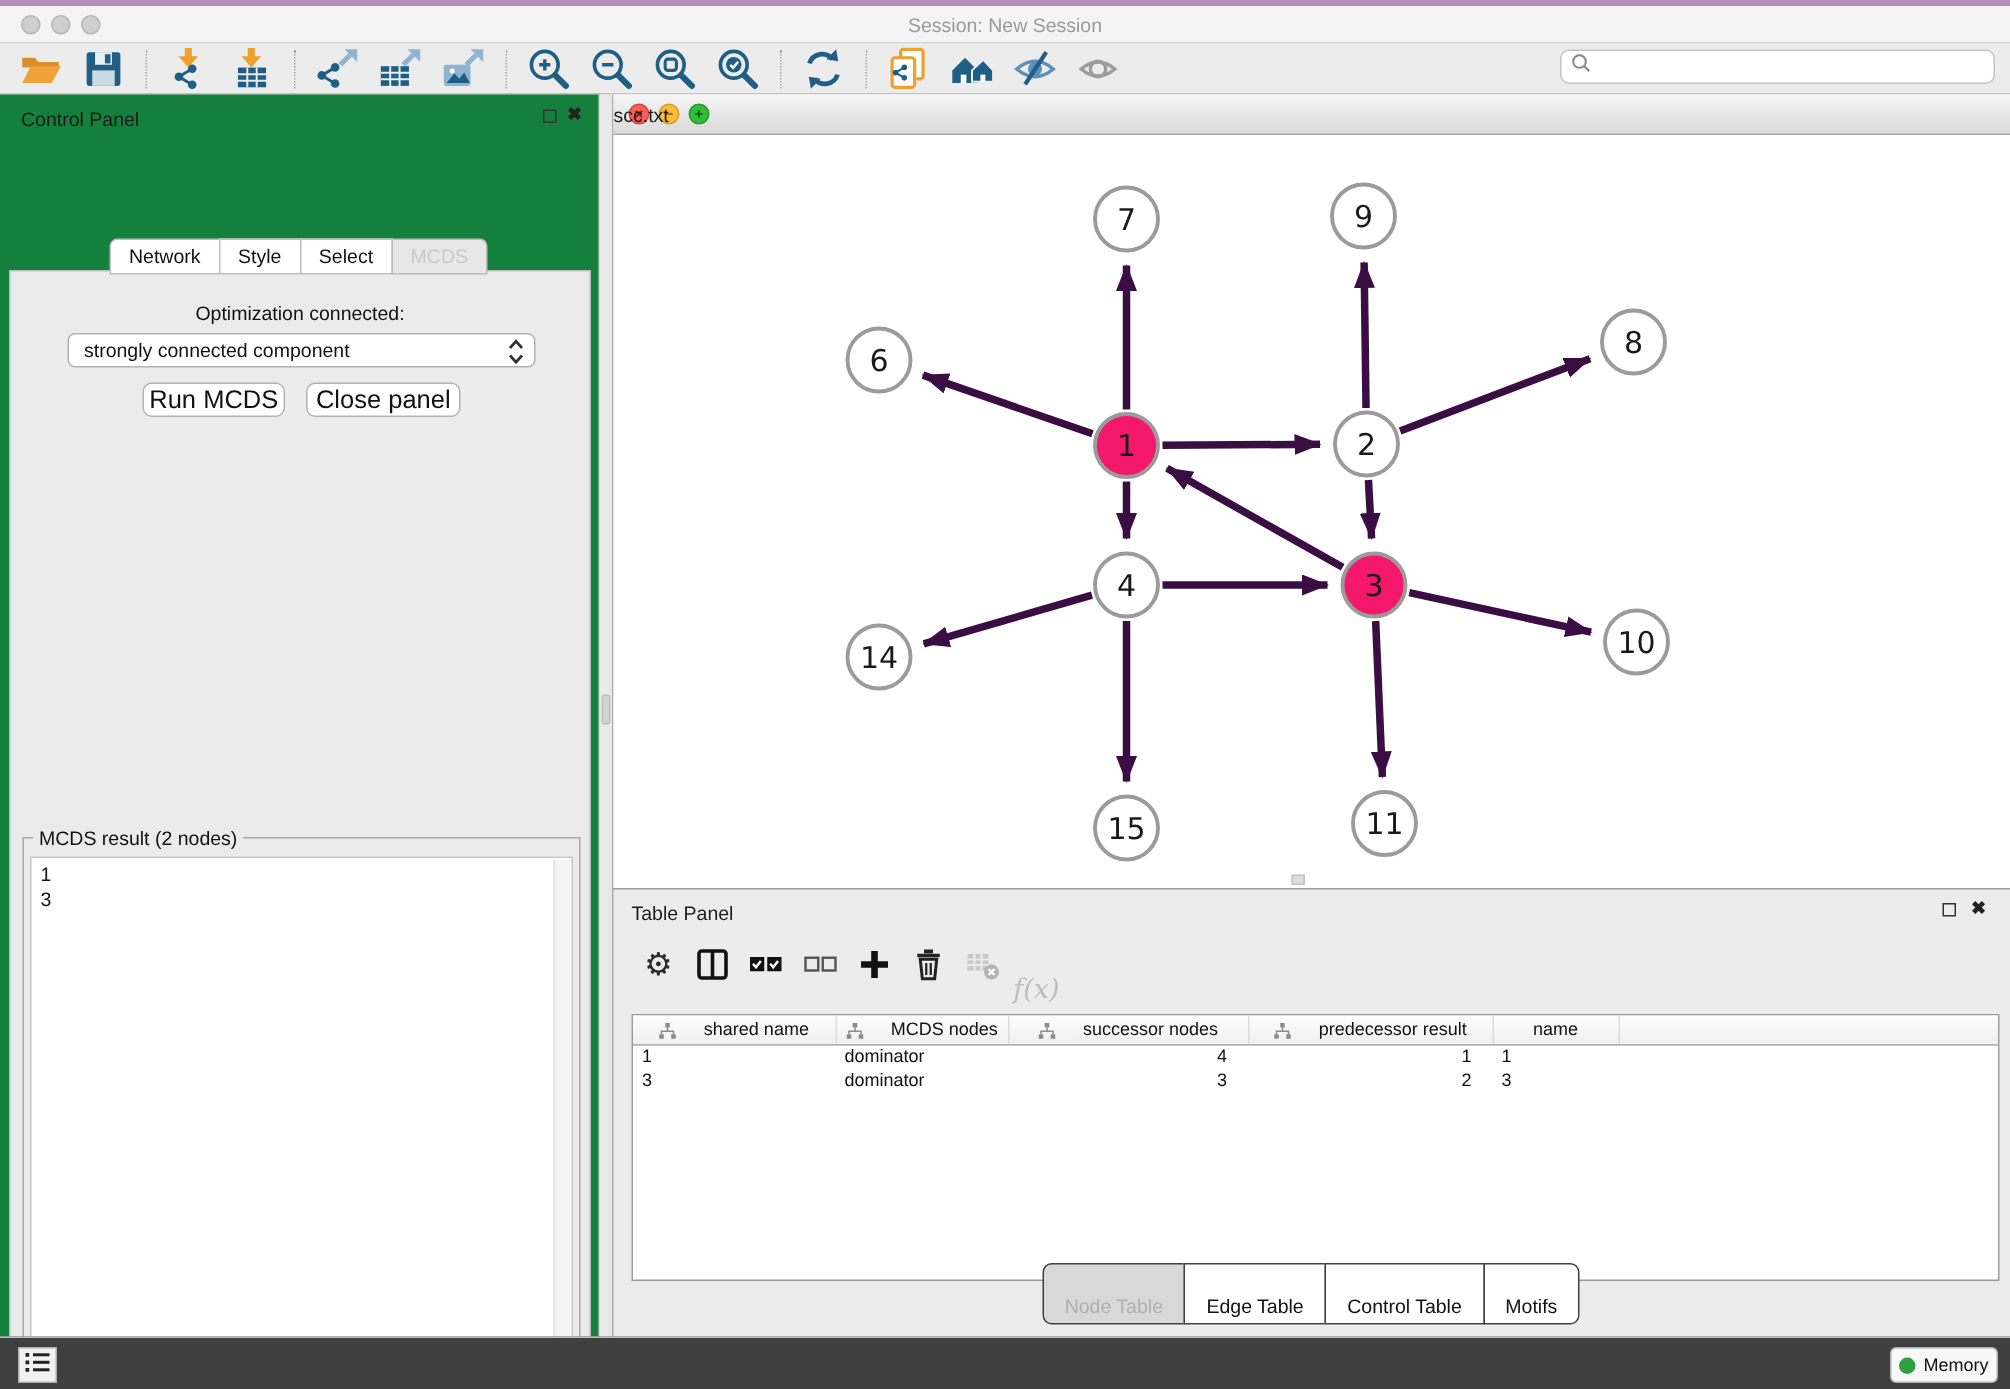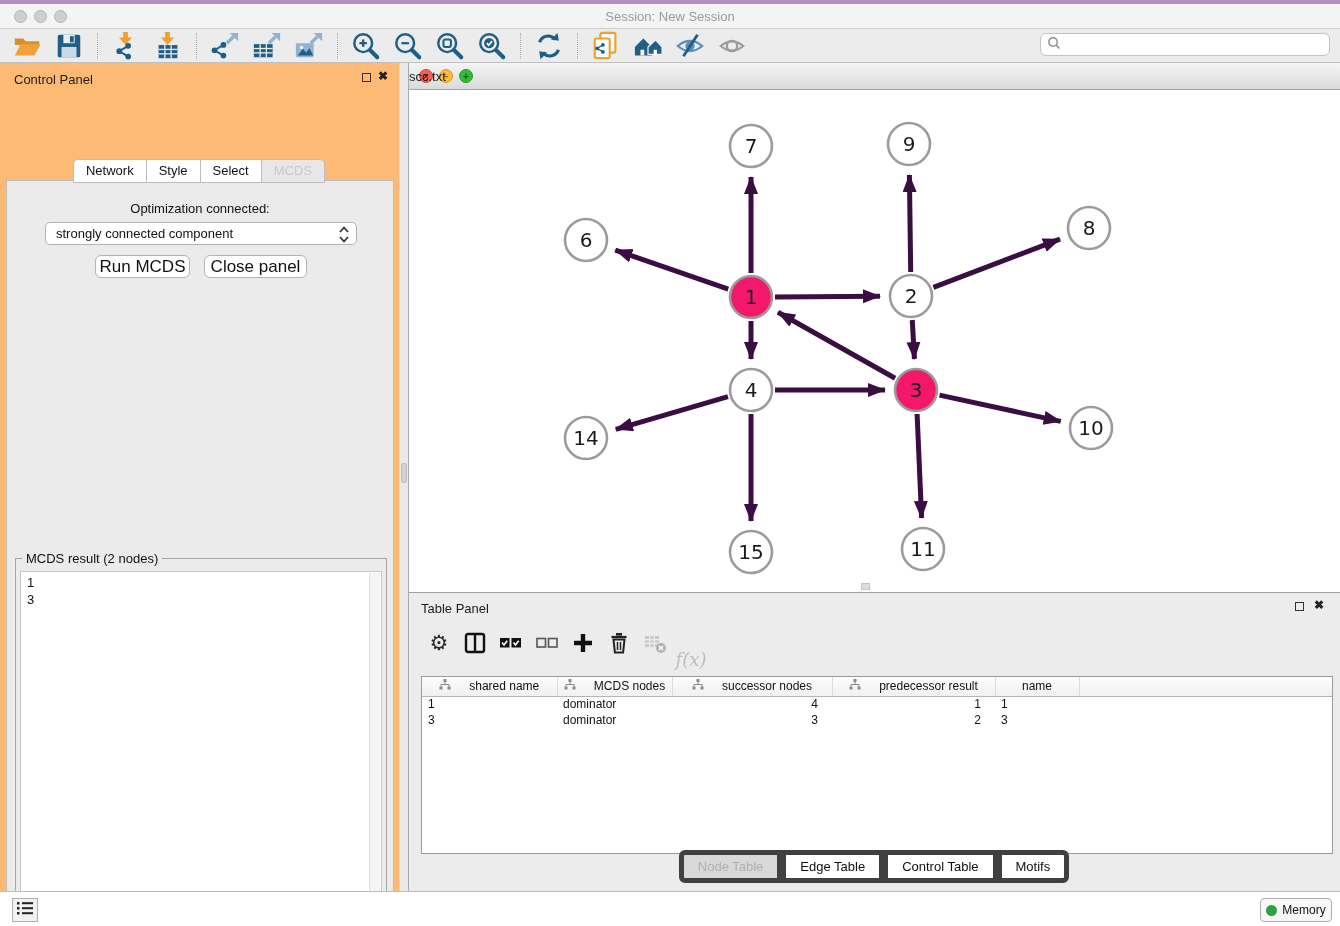--- a/index.html
+++ b/index.html
@@ -12,21 +12,21 @@
   .tl-dot { position:absolute; top:6px; width:13px; height:13px; border-radius:50%; background:#cfcfcf; border:1px solid #b5b5b5; }
   #app-title { position:absolute; top:5px; left:0; width:100%; text-align:center; font-size:13px; color:#9a9a9a; }
 
   #toolbar { position:absolute; left:0; top:29px; width:1340px; height:34px; background:#ececec; border-bottom:1px solid #c0c0c0; display:flex; align-items:center; padding-left:6px; }
   .tb-icon { width:34px; height:32px; display:flex; align-items:center; justify-content:center; margin:0 4px; }
   .tb-sep { width:1px; height:26px; margin:0 7px; border-left:1px dotted #a8a8a8; }
   #search-box { position:absolute; right:10px; top:4px; width:290px; height:23px; background:#fff; border:1px solid #c3c3c3; border-radius:6px; display:flex; align-items:center; padding-left:5px; }
   #search-box input { border:none; outline:none; flex:1; font-size:12px; font-family:"Liberation Sans",sans-serif; background:transparent; }
 
   
-  #control-panel { position:absolute; left:0; top:63px; width:400px; height:828px; background:#fdba74; border-right:1px solid #d6d6d6; }
+  #control-panel { position:absolute; left:0; top:63px; width:400px; height:828px; background:#15803d; border-right:1px solid #d6d6d6; }
   #cp-header { position:relative; height:32px; }
   #cp-title { position:absolute; left:14px; top:9px; font-size:13px; color:#1c1c1c; }
   .panel-float { position:absolute; top:10px; width:9px; height:9px; border:1.5px solid #333; }
   .panel-close { position:absolute; top:6px; font-size:12px; font-weight:bold; color:#222; }
   #cp-tabs { position:absolute; left:0; top:96px; width:100%; display:flex; justify-content:center; z-index:2; }
   .tab-btn { font-size:13px; padding:3px 12px 4px; background:#fff; border:1px solid #bdbdbd; margin-left:-1px; color:#111; }
   .tab-btn:first-child { border-radius:5px 0 0 0; }
   .tab-btn:last-child { border-radius:0 5px 0 0; }
   .tab-btn.selected { background:#e7e7e7; color:#c9c9c9; }
   #cp-content { position:absolute; left:6px; top:117px; width:388px; height:760px; background:#ebebeb; border:1px solid #bdbdbd; }
@@ -55,32 +55,32 @@
 
   
   #table-panel { position:absolute; left:408px; top:592px; width:932px; height:299px; background:#ececec; border-left:1px solid #a9a9a9; border-top:1px solid #a0a0a0; }
   #tp-title { position:absolute; left:12px; top:8px; font-size:13px; color:#1c1c1c; }
   #tp-toolbar { position:absolute; left:12px; top:30px; display:flex; align-items:center; height:40px; }
   .tp-icon { width:36px; height:28px; display:flex; align-items:center; justify-content:center; }
   .fx-label { font-family:"DejaVu Serif", serif; font-style:italic; font-size:18px; color:#bdbdbd;margin-top:32px; }
   #node-table { position:absolute; left:12px; top:83px; width:912px; height:178px; background:#fff; border:1px solid #9a9a9a; }
   #node-table table { border-collapse:collapse; width:100%; table-layout:fixed; }
   #node-table th { height:19px; background:linear-gradient(#fdfdfd,#f0f0f0); border-bottom:1px solid #b5b5b5; border-right:1px solid #dcdcdc; font-size:12px; font-weight:normal; color:#111; }
-  #node-table th .hcell { display:flex; align-items:flex-start; justify-content:center; gap:18px; }
+  #node-table th .hcell { display:flex; align-items:flex-end; justify-content:center; gap:18px; }
   #node-table td { height:16px; font-size:12px; color:#111; white-space:nowrap; overflow:hidden; }
   td.al { text-align:left; padding-left:6px; }
   td.ar { text-align:right; padding-right:14px; }
   #tp-tabs { position:absolute; left:0; bottom:8px; width:100%; display:flex; justify-content:center; }
-  .tp-tab { font-size:13px; padding:4px 14px 4px; background:#fff; border:5px solid #404040; margin-left:-1px; color:#111; }
+  .tp-tab { font-size:13px; padding:20px 14px 4px; background:#fff; border:1px solid #404040; margin-left:-1px; color:#111; }
   .tp-tab:first-child { border-radius:6px 0 0 6px; }
   .tp-tab:last-child { border-radius:0 6px 6px 0; }
   .tp-tab.selected { background:#d8d8d8; color:#b0b0b0; }
 
   
-  #status-bar { position:absolute; left:0; top:891px; width:1340px; height:35px; background:#ffffff; border-top:1px solid #bdbdbd; }
+  #status-bar { position:absolute; left:0; top:891px; width:1340px; height:35px; background:#404040; border-top:1px solid #bdbdbd; }
   #statuslist-btn { position:absolute; left:12px; top:6px; width:26px; height:24px; background:#f2f2f2; border:1px solid #b0b0b0; display:flex; align-items:center; justify-content:center; }
   #memory-btn { position:absolute; right:8px; top:6px; width:72px; height:24px; background:#f7f7f7; border:1px solid #b0b0b0; border-radius:4px; display:flex; align-items:center; justify-content:center; gap:5px; font-size:12px; color:#111; }
   #memory-dot { width:11px; height:11px; border-radius:50%; background:#2f9e44; }
 </style>
 </head>
 <body>
 
 <div id="app">
 
   <div id="accent-strip"></div>

